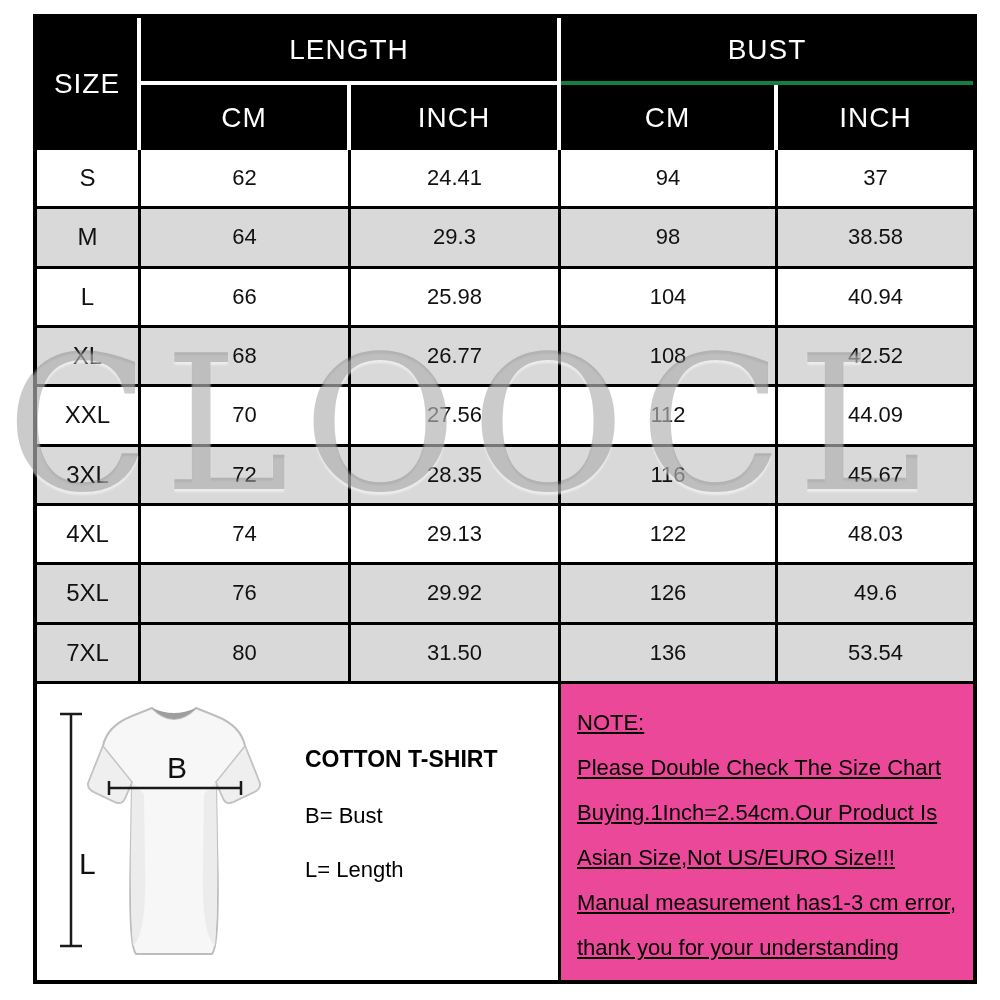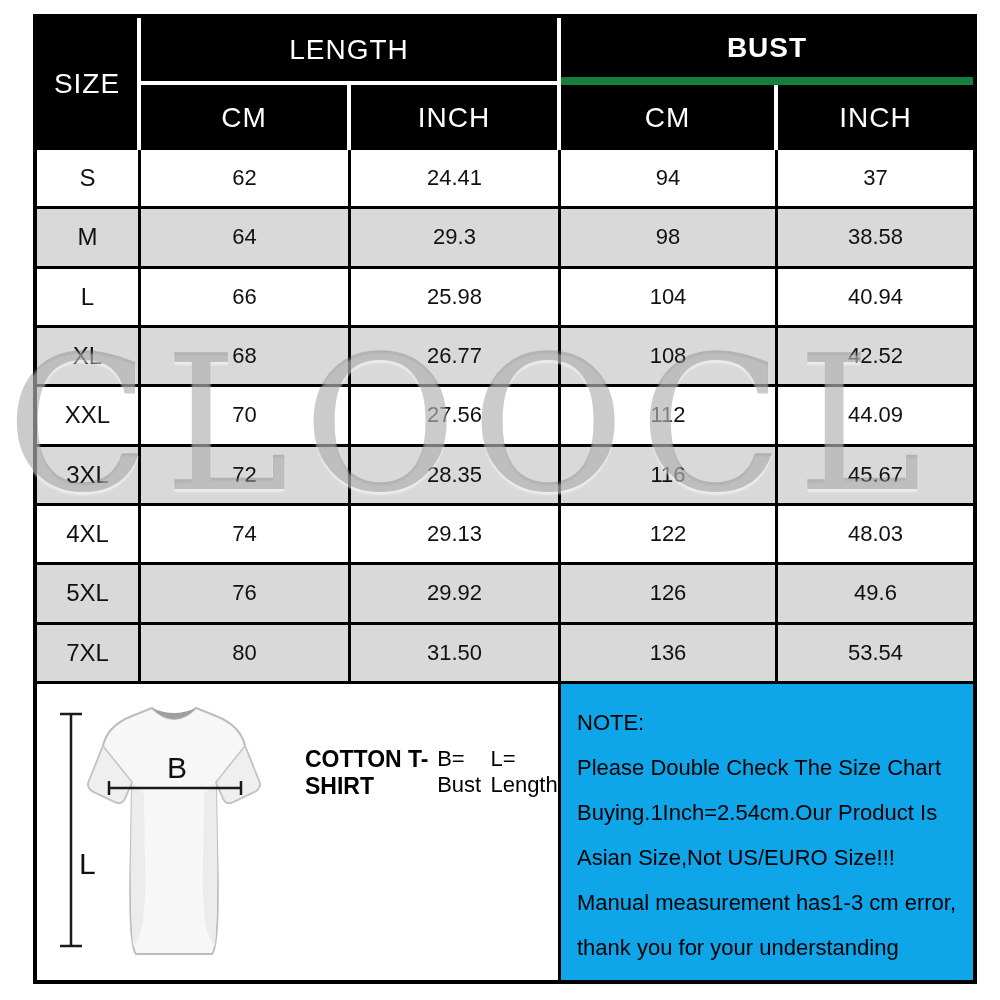--- a/index.html
+++ b/index.html
@@ -15,21 +15,21 @@
   
   .thead {
     display:grid; grid-template-columns:104px 210px 210px 217px 1fr;
     grid-template-rows:67px 65px; background:#000; color:#fff;
     flex:0 0 132px;
   }
   .thead .hcell { display:flex; align-items:center; justify-content:center;
     font-size:28px; letter-spacing:1px; }
   .h-size   { grid-row:1/3; grid-column:1; border-right:4px solid #fff; }
   .h-length { grid-row:1; grid-column:2/4; border-right:4px solid #fff; border-bottom:4px solid #fff; }
-  .h-bust   { grid-row:1; grid-column:4/6; border-bottom:8px solid #15803d;font-weight:bold; }
+  .h-bust   { grid-row:1; grid-column:4/6; border-bottom:4px solid #15803d; }
   .h-sub1 { grid-row:2; grid-column:2; border-right:4px solid #fff; font-size:26px; }
   .h-sub2 { grid-row:2; grid-column:3; border-right:4px solid #fff; font-size:26px; }
   .h-sub3 { grid-row:2; grid-column:4; border-right:4px solid #fff; font-size:26px; }
   .h-sub4 { grid-row:2; grid-column:5; font-size:26px; }
 
   
   .tbody { flex:0 0 534px; display:flex; flex-direction:column; }
   .trow {
     flex:1 1 auto; display:grid; grid-template-columns:104px 210px 210px 217px 1fr;
     background:#ffffff; border-bottom:3px solid #000;
@@ -40,25 +40,25 @@
     font-size:22px; color:#111; border-right:3px solid #000;
   }
   .trow .cell:last-child { border-right:none; }
   .trow .size-col { font-size:24px; }
 
   
   .tfoot { flex:1 1 auto; display:grid; grid-template-columns:524px 1fr; }
   .foot-left { position:relative; border-right:3px solid #000; background:#fff; }
   .diagram-svg { position:absolute; left:0; top:0; }
   .diagram-text { position:absolute; left:268px; top:62px; display:flex;
-    flex-direction:row; }
+    flex-direction:column; }
   .diagram-title { font-size:23px; font-weight:bold; color:#000; margin-bottom:30px; }
   .legend-line { font-size:22px; color:#000; margin-bottom:28px; }
 
-  .foot-right { background:#0ea5e9; padding:16px 10px 0 16px; }
+  .foot-right { background:#ec4899; padding:16px 10px 0 16px;text-decoration:underline; }
   .note-heading { font-size:22px; color:#000; line-height:45px; }
   .note-line { font-size:22px; color:#000; line-height:45px; }
 
   
   .watermark {
     position:absolute; left:33px; top:318px; width:876px; height:210px;
     display:flex; align-items:center; justify-content:center;
     font-family:"DejaVu Serif", "Liberation Serif", serif;
     font-size:188px; letter-spacing:14px; color:rgba(105,105,105,0.35);
     pointer-events:none; user-select:none; z-index:5;

